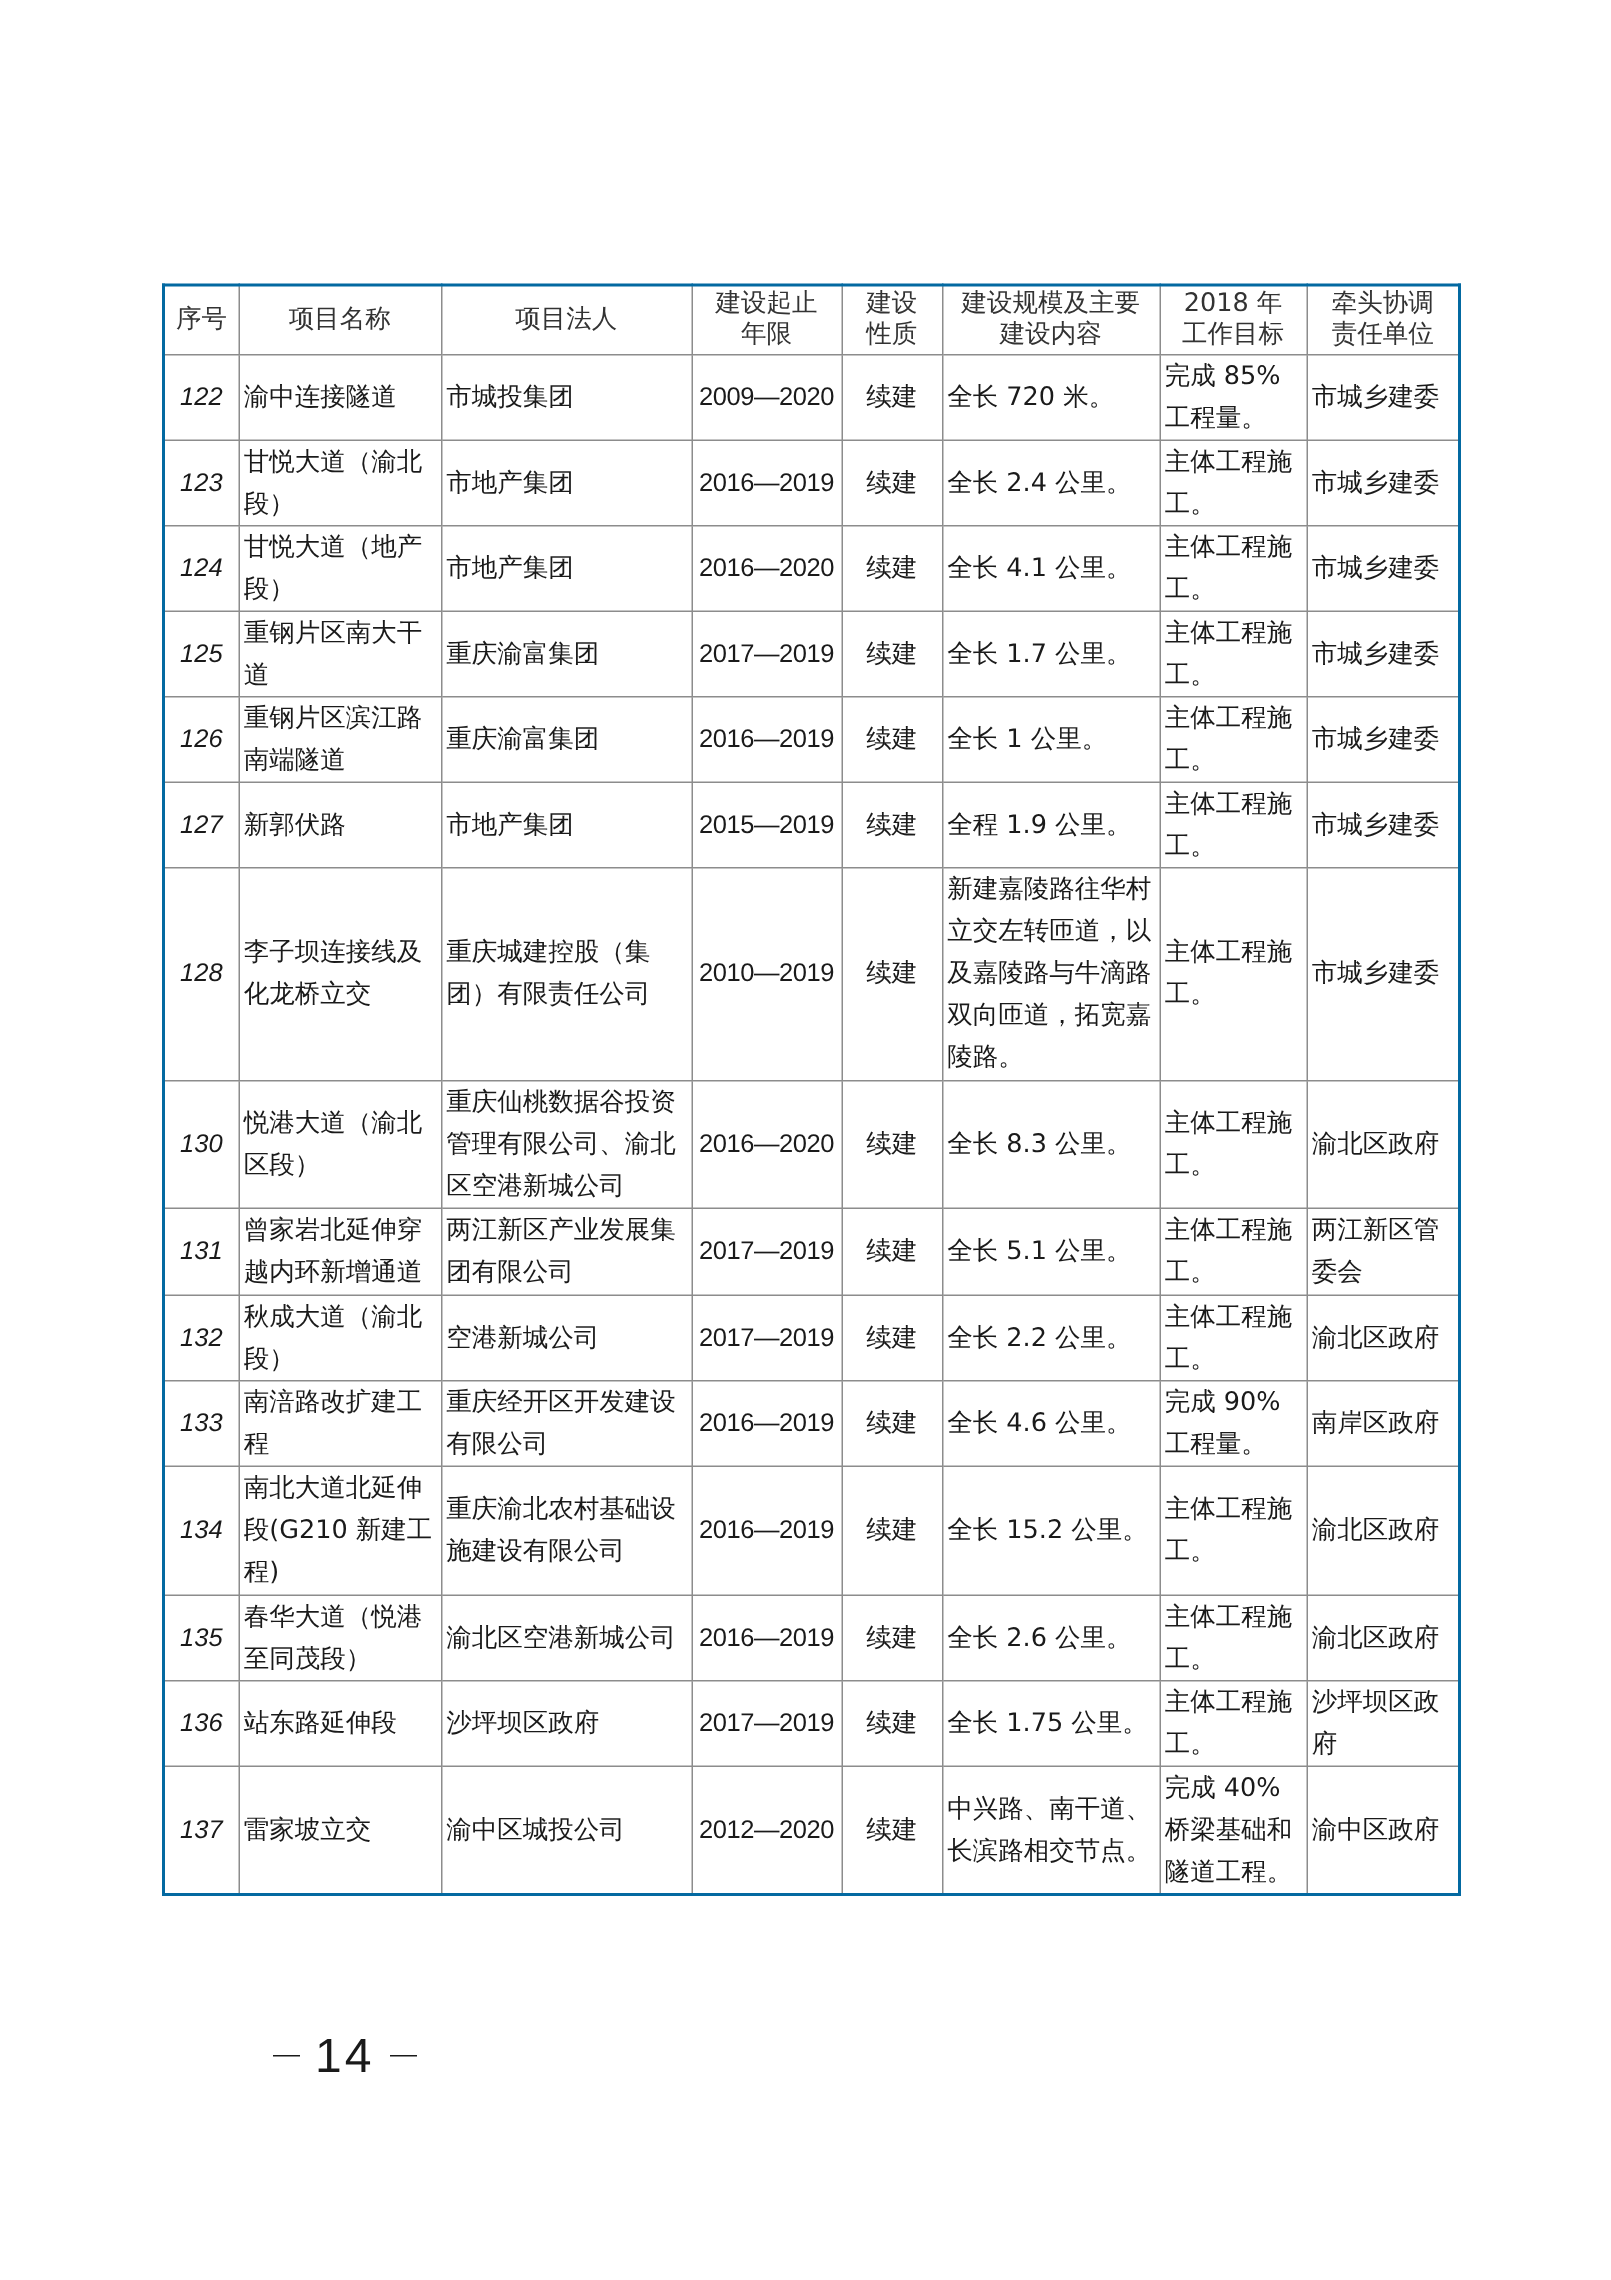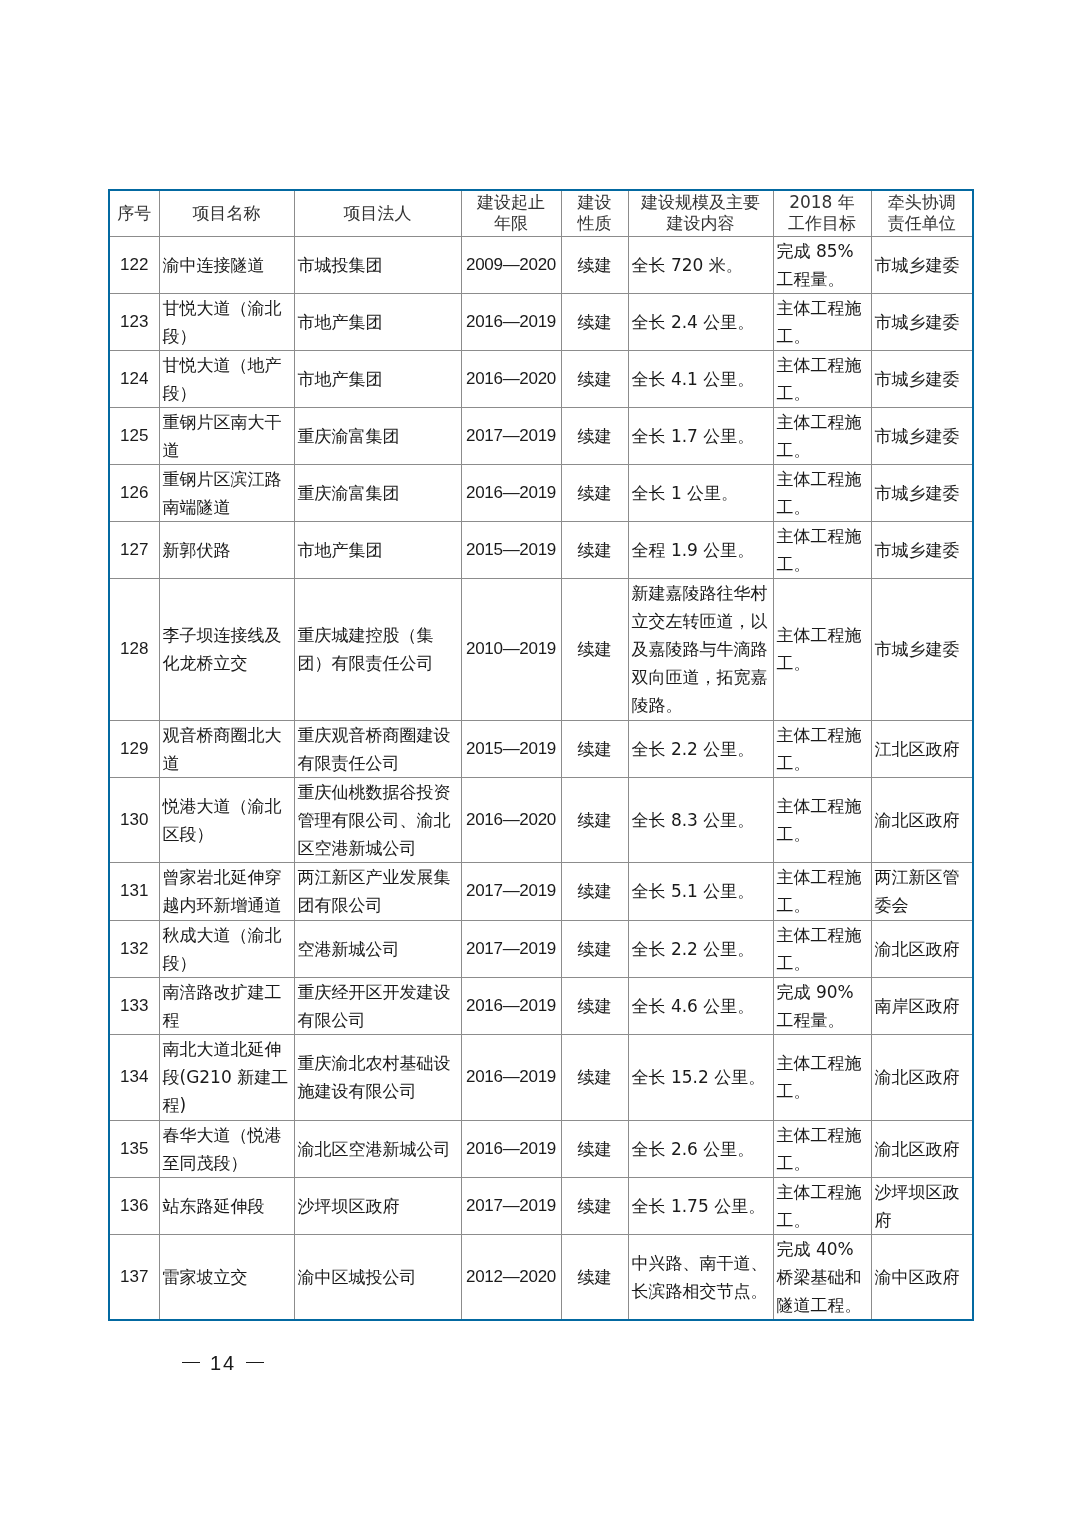--- a/index.html
+++ b/index.html
@@ -35,31 +35,31 @@
       word-break: break-all;
       overflow: hidden;
     }
     .page-table th {
       text-align: center;
       line-height: 21px;
       padding-top: 1px;
       padding-bottom: 1px;
       color: #333;
     }
-    .c-no { text-align: center; font-family: "Liberation Sans", sans-serif; }
+    .c-no { text-align: center; font-family: "Liberation Sans", sans-serif; font-style: italic; }
     .c-name, .c-owner, .c-scope, .c-target { text-align: left; }
     .c-period { text-align: center; font-family: "Liberation Sans", sans-serif; white-space: nowrap; padding: 0 1px !important; letter-spacing: -0.3px; }
     .c-type { text-align: center; }
     .c-unit { }
     .page-number {
       position: absolute;
       left: 172px;
       top: 1352px;
       font-family: "Liberation Sans", sans-serif;
-      font-size: 20px;
+      font-size: 32px;
       color: #1a1a1a;
       letter-spacing: 2px;
     }
     .page-number .dash {
       display: inline-block;
       width: 18px;
       height: 1px;
       background: #1a1a1a;
       vertical-align: middle;
       margin: 0 10px;
@@ -157,30 +157,20 @@
       <tr class="row-tpl" style="height: 142px;">
       <td class="c-no">128</td>
       <td class="c-name">李子坝连接线及化龙桥立交</td>
       <td class="c-owner">重庆城建控股（集团）有限责任公司</td>
       <td class="c-period">2010—2019</td>
       <td class="c-type">续建</td>
       <td class="c-scope">新建嘉陵路往华村立交左转匝道，以及嘉陵路与牛滴路双向匝道，拓宽嘉陵路。</td>
       <td class="c-target">主体工程施工。</td>
       <td class="c-unit">市城乡建委</td>
     </tr>
-      <tr class="row-tpl" style="height: 57px;">
-      <td class="c-no">129</td>
-      <td class="c-name">观音桥商圈北大道</td>
-      <td class="c-owner">重庆观音桥商圈建设有限责任公司</td>
-      <td class="c-period">2015—2019</td>
-      <td class="c-type">续建</td>
-      <td class="c-scope">全长 2.2 公里。</td>
-      <td class="c-target">主体工程施工。</td>
-      <td class="c-unit">江北区政府</td>
-    </tr>
       <tr class="row-tpl" style="height: 85px;">
       <td class="c-no">130</td>
       <td class="c-name">悦港大道（渝北区段）</td>
       <td class="c-owner">重庆仙桃数据谷投资管理有限公司、渝北区空港新城公司</td>
       <td class="c-period">2016—2020</td>
       <td class="c-type">续建</td>
       <td class="c-scope">全长 8.3 公里。</td>
       <td class="c-target">主体工程施工。</td>
       <td class="c-unit">渝北区政府</td>
     </tr>

